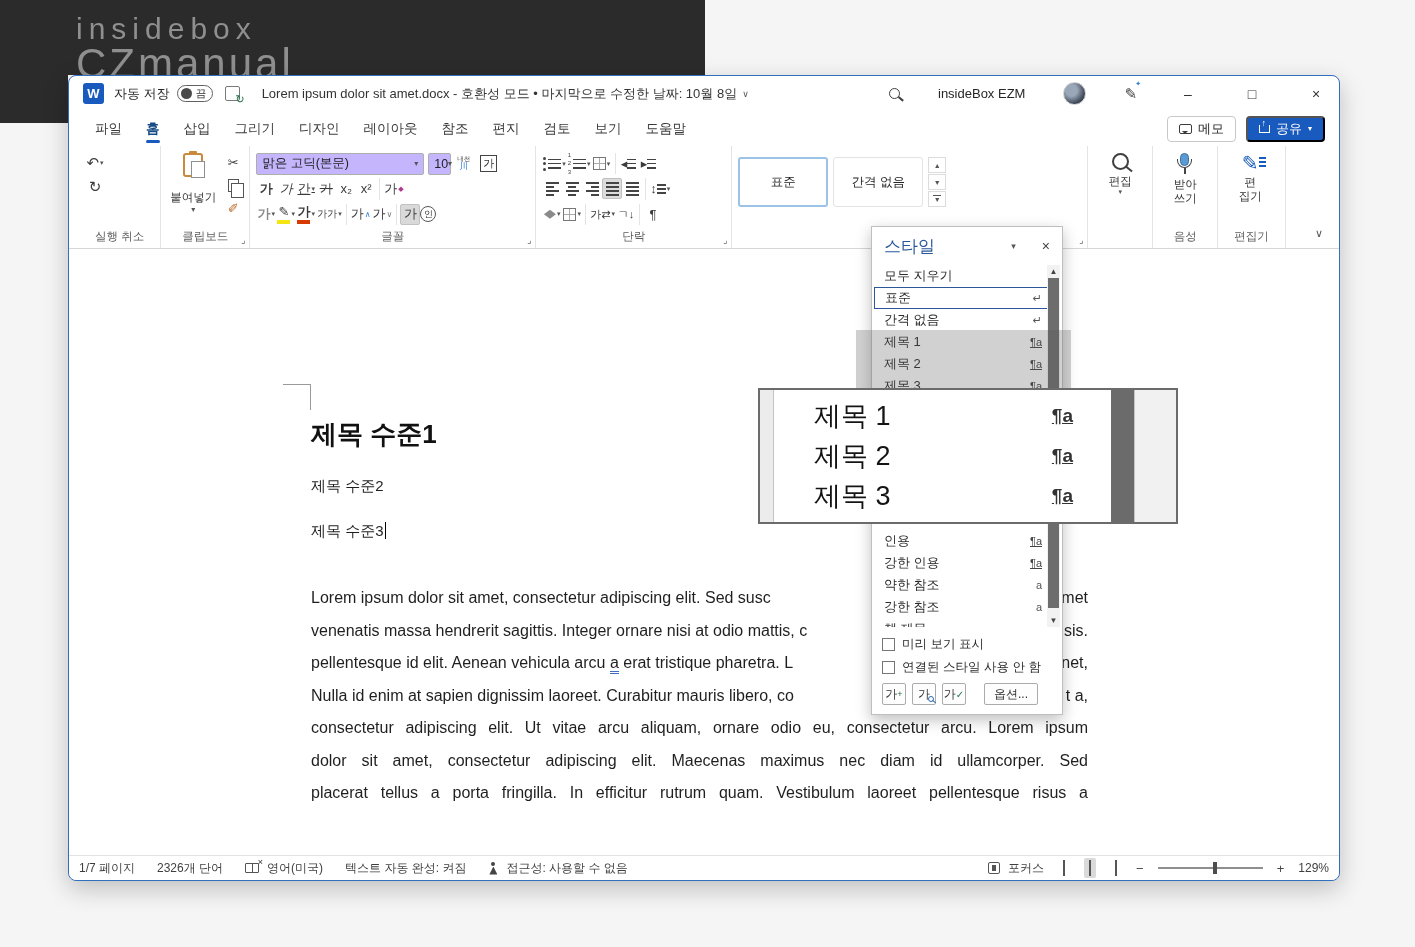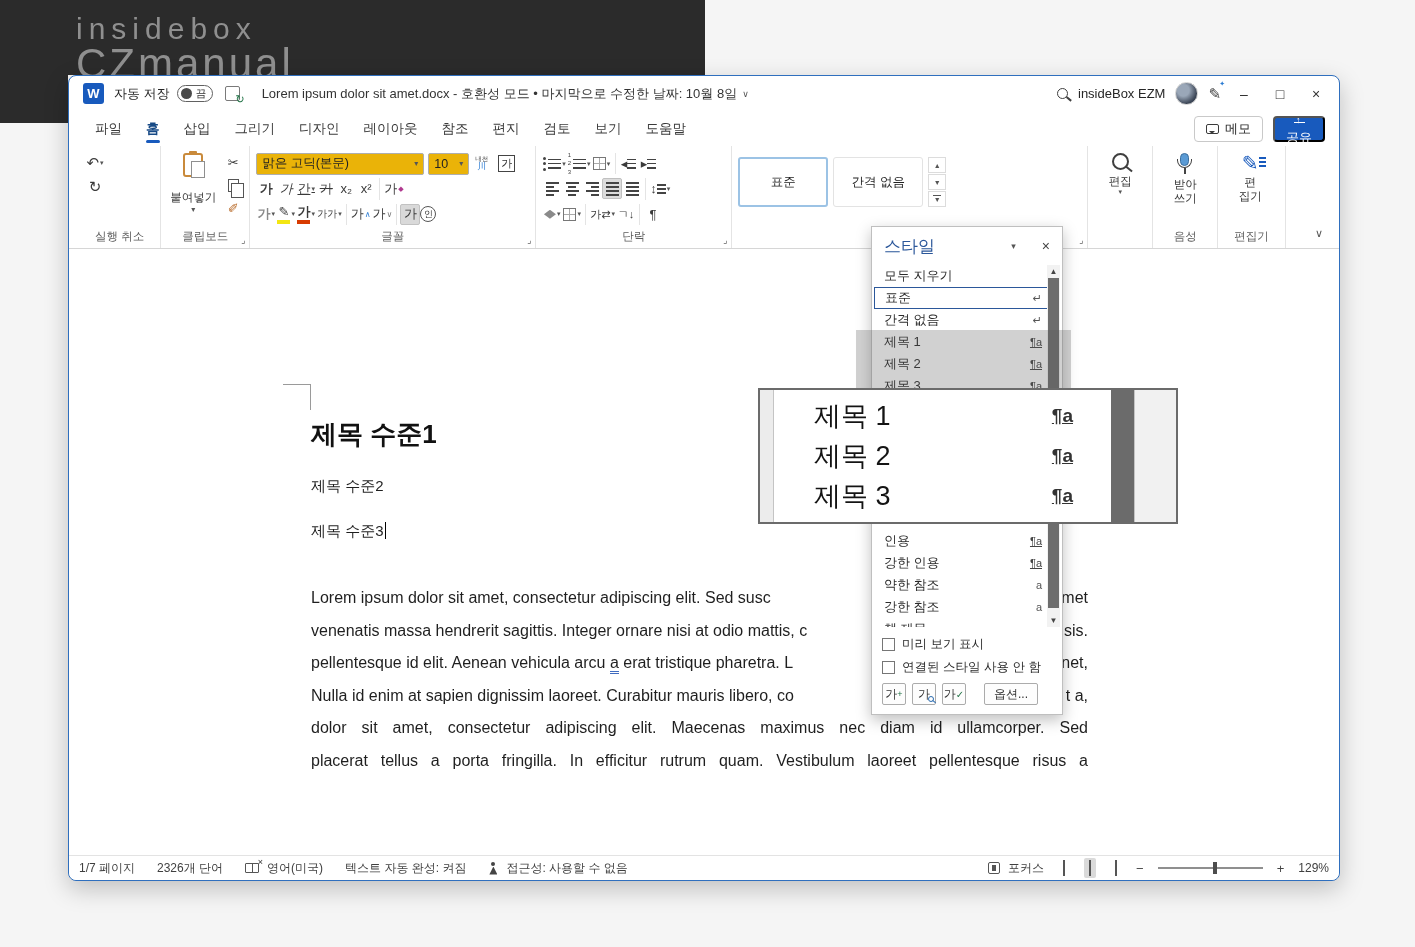--- a/index.html
+++ b/index.html
@@ -22,38 +22,38 @@
   .titlebar { position:relative; height:35px; display:flex; align-items:center; padding:0 10px; font-size:13px; color:#262626; }
   .wlogo { width:21px; height:21px; background:#185abd; color:#fff; border-radius:3px; display:flex; align-items:center; justify-content:center; font-weight:bold; font-size:13px; margin:0 10px 0 4px; }
   .autosave { display:flex; align-items:center; gap:7px; }
   .toggle { width:36px; height:17px; border:1px solid #616161; border-radius:9px; display:flex; align-items:center; padding:0 3px; gap:4px; }
   .toggle .knob { width:11px; height:11px; border-radius:50%; background:#4a4a4a; }
   .toggle .state { font-size:10.5px; color:#333; }
   .saveic { position:relative; width:15px; height:15px; border:1.5px solid #7a7a7a; border-radius:2px; margin:0 14px 0 12px; }
   .saveic i { position:absolute; right:-6px; bottom:-6px; font-style:normal; color:#217346; font-size:11px; }
   .doc-title { margin-left:8px; color:#333; white-space:nowrap; }
   .tcaret { font-size:9px; color:#555; margin-left:5px; }
-  .tb-right { margin-left:auto; display:flex; align-items:center; gap:10px; }
+  .tb-right { margin-left:auto; display:flex; align-items:center; gap:38px; }
   .magic { position:relative; width:11px; height:11px; border:1.6px solid #3f3f3f; border-radius:50%; }
   .magic::after { content:""; position:absolute; width:6px; height:1.6px; background:#3f3f3f; right:-5px; bottom:-2px; transform:rotate(40deg); }
   .avatar { width:23px; height:23px; border-radius:50%; background:radial-gradient(circle at 35% 35%, #9aa7b8 0 30%, #3c4656 70%); border:1px solid #d0d0d0; }
   .sparkpen { font-size:15px; color:#444; position:relative; }
   .sparkpen::after { content:"✦"; position:absolute; top:-5px; right:-4px; font-size:7px; color:#2b7cd3; }
   .winbtn { font-size:14px; color:#333; width:26px; text-align:center; }
 
   
   .tabrow { height:35px; display:flex; align-items:center; padding:0 14px; }
   .tab { position:relative; font-size:13.5px; color:#3b3b3b; padding:7px 12px; }
   .tab.active { color:#174a86; font-weight:bold; }
   .tab.active::after { content:""; position:absolute; left:12px; right:12px; bottom:2px; height:3px; border-radius:2px; background:#185abd; }
   .tabrow .spacer { flex:1; }
   .btn-memo { display:flex; align-items:center; gap:6px; border:1px solid #c9c9c9; border-radius:4px; background:#fff; height:26px; padding:0 11px; font-size:13px; color:#262626; margin-right:10px; }
   .bubble { position:relative; width:13px; height:10px; border:1.5px solid #3b3b3b; border-radius:2px; }
   .bubble::after { content:""; position:absolute; left:2px; bottom:-4px; border:3px solid transparent; border-top-color:#3b3b3b; }
-  .btn-share { display:flex; align-items:center; gap:6px; border-radius:4px; background:#185abd; height:26px; padding:4px 11px; font-size:13px; color:#fff;flex-direction:column; }
+  .btn-share { display:flex; align-items:center; gap:6px; border-radius:4px; background:#185abd; height:26px; padding:4px 11px; font-size:13px; color:#fff; }
   .share-ic { position:relative; width:11px; height:8px; border:1.5px solid #fff; border-top:none; }
   .share-ic::after { content:"↑"; position:absolute; left:1.5px; top:-7px; font-size:9px; color:#fff; }
   .btn-share .bcaret { font-size:8px; }
 
   
   .ribbon { height:103px; display:flex; border-bottom:1px solid #d6d6d6; padding-left:10px; position:relative; }
   .grp { display:flex; flex-direction:column; border-right:1px solid #e4e4e4; padding:5px 6px 0; }
   .grp-label { margin-top:auto; position:relative; text-align:center; font-size:11.5px; color:#5c5c5c; padding:2px 10px 4px; white-space:nowrap; }
   .launcher { position:absolute; right:-2px; bottom:3px; font-size:9px; color:#666; }
   .mini { display:inline-flex; align-items:center; justify-content:center; min-width:20px; height:21px; font-size:13px; color:#3b3b3b; border-radius:2px; padding:0 1px; }
@@ -72,21 +72,21 @@
   .clipic { position:relative; width:20px; height:24px; border:2px solid #c98a3b; border-radius:3px; background:#fff; }
   .clipic::before { content:""; position:absolute; left:4px; top:-4px; width:8px; height:4px; background:#c98a3b; border-radius:1px; }
   .clipic::after { content:""; position:absolute; right:-4px; bottom:-3px; width:12px; height:15px; background:#fff; border:1px solid #8f8f8f; }
   .pastebtn .t { font-size:11.5px; color:#333; margin-top:13px; }
   .pastebtn .c { font-size:8px; color:#555; }
   .clipmini { display:flex; flex-direction:column; justify-content:flex-start; gap:2px; padding-top:1px; }
   .copyic { position:relative; width:11px; height:13px; border:1.3px solid #555; background:#fff; }
   .copyic::after { content:""; position:absolute; left:2.5px; top:2.5px; width:11px; height:13px; border:1.3px solid #555; background:#fff; }
 
   
-  .combo { display:flex; align-items:center; justify-content:space-between; border:1px solid #aeaeae; border-radius:2px; height:22px; font-size:12.5px; color:#222; padding:0 5px; background:#eab308; }
+  .combo { display:flex; align-items:center; justify-content:space-between; border:1px solid #aeaeae; border-radius:2px; height:22px; font-size:12.5px; color:#222; padding:0 5px; background:#c4b5fd; }
   .combo .c { font-size:8px; color:#555; }
   .rubyic { display:flex; flex-direction:column; align-items:center; line-height:1; margin:0 2px; }
   .rubyic .rt { font-size:6.5px; color:#444; }
   .rubyic .rb { font-size:9px; color:#2b7cd3; }
   .borderchar { border:1.2px solid #444; font-size:11px; padding:0 2px; margin-left:4px; color:#333; }
   .ul { text-decoration:underline; }
   .strike { text-decoration:line-through; }
   .ghost { color:#8a8a8a; font-weight:bold; }
   .colorbar { display:inline-flex; flex-direction:column; align-items:center; line-height:1.1; }
   .colorbar .bar { width:13px; height:3.5px; margin-top:1px; }
@@ -303,21 +303,21 @@
       </div>
       <div class="grp-label"><span>클립보드</span><span class="launcher">⌟</span></div>
     </div>
 
     <div class="grp g-font" style="width:286px;">
       <div class="rrow" style="gap:4px;">
         <span class="combo" style="width:168px;">
             <span>맑은 고딕(본문)</span>
             <span class="c">▾</span>
           </span>
-        <span class="combo" style="width:41px;align-items:center;">
+        <span class="combo" style="width:23px;align-items:center;">
             <span>10</span>
             <span class="c">▾</span>
           </span>
         <span class="rubyic">
             <span class="rt">내천</span>
             <span class="rb">川</span>
           </span>
         <span class="borderchar">가</span>
       </div>
       <div class="rrow">
@@ -572,20 +572,21 @@
           <span>isis.</span>
         </div>
       <div class="line split">
           <span><span>pellentesque id elit. Aenean vehicula arcu </span><span class="grammar">a</span><span> erat tristique pharetra. L</span></span>
           <span>net,</span>
         </div>
       <div class="line split">
           <span>Nulla id enim at sapien dignissim laoreet. Curabitur mauris libero, co</span>
           <span>t a,</span>
         </div>
+      <div class="line full">consectetur adipiscing elit. Ut vitae arcu aliquam, ornare odio eu, consectetur arcu. Lorem ipsum</div>
       <div class="line full">dolor sit amet, consectetur adipiscing elit. Maecenas maximus nec diam id ullamcorper. Sed</div>
       <div class="line full">placerat tellus a porta fringilla. In efficitur rutrum quam. Vestibulum laoreet pellentesque risus a</div>
     </div>
   </div>
 
   <div class="statusbar">
     <span class="sect">1/7 페이지</span>
     <span class="sect">2326개 단어</span>
     <span class="sect">
         <span class="bookx"></span>

